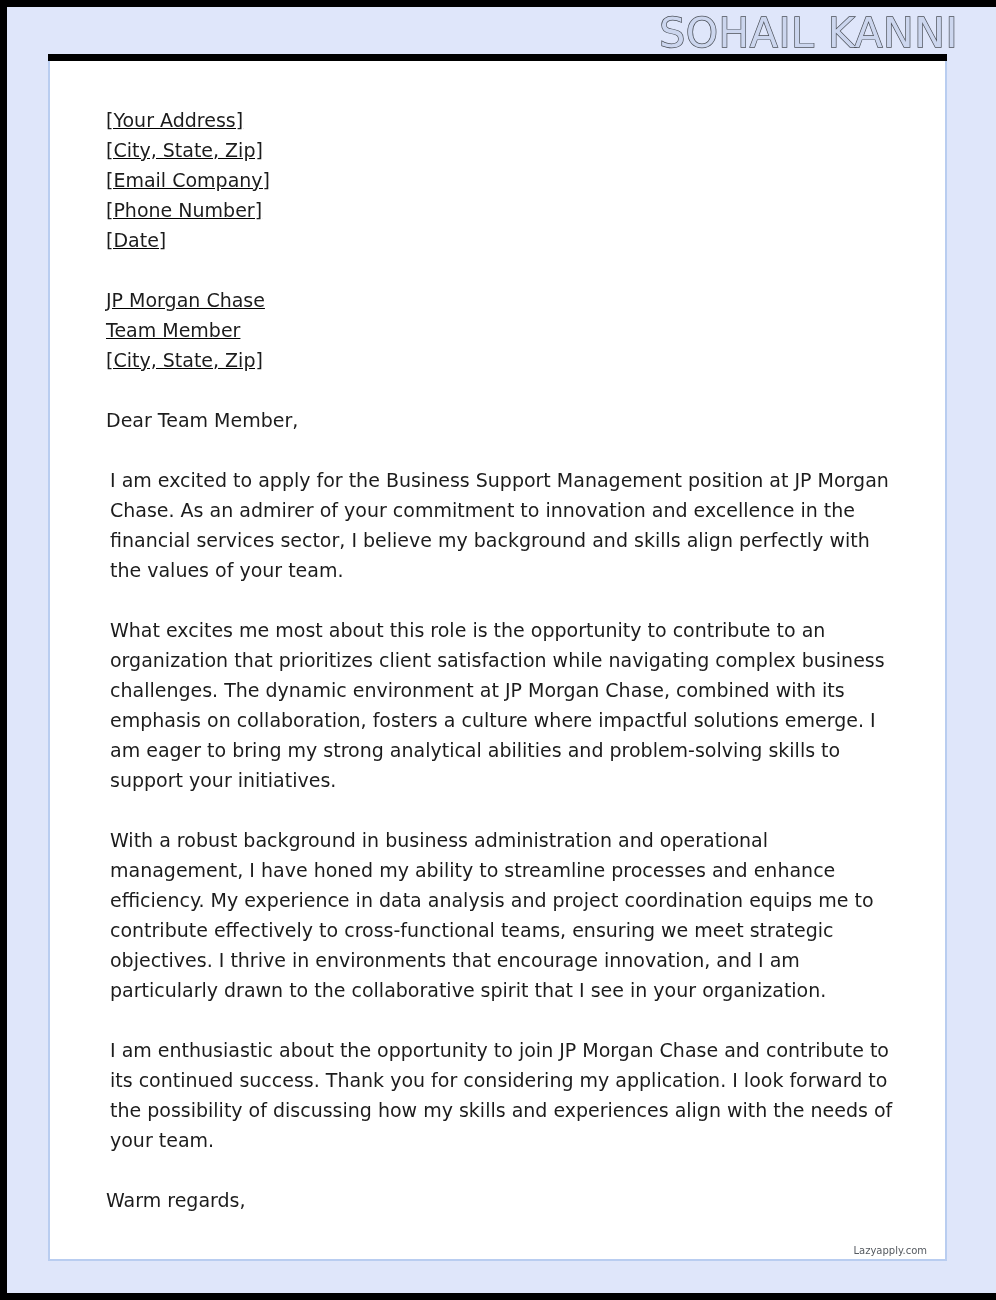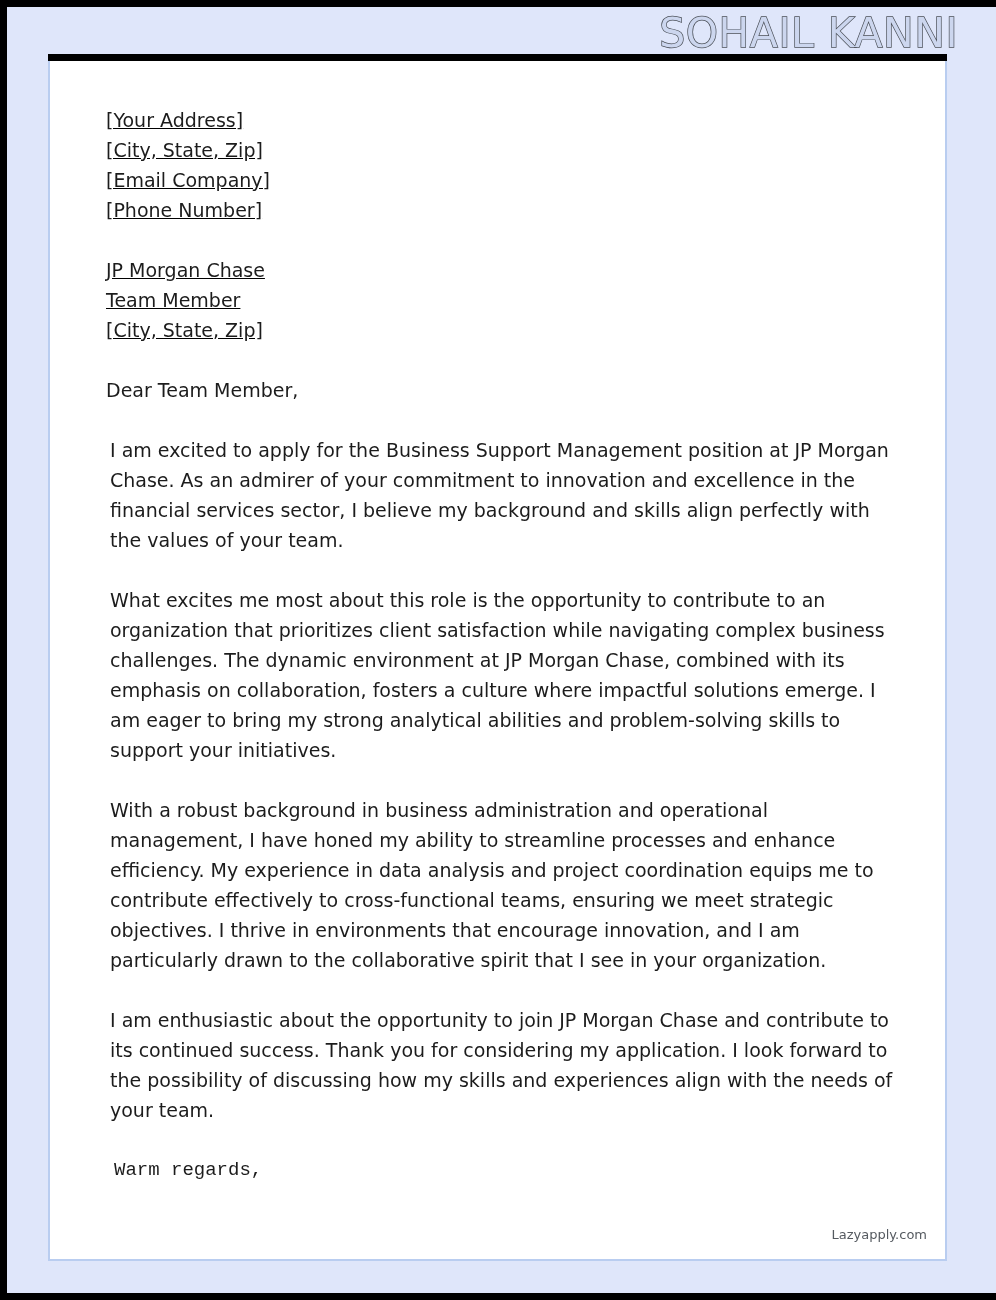--- a/index.html
+++ b/index.html
@@ -108,30 +108,29 @@
   .para {
     margin: 0 0 30px 4px;
     text-align: left;
   }
 
   .salutation {
     margin: 0 0 30px 0;
   }
 
   .closing {
-    margin: 0 0 30px 8px;
-    font-family: Liberation Mono, monospace;
+    margin: 0 0 30px 0;
   }
 
   
   #footer-watermark {
     position: absolute;
     right: 18px;
-    bottom: 16px;
-    font-size: 13px;
+    bottom: 0;
+    font-size: 10px;
     line-height: 16px;
     color: #555a60;
     font-family: "DejaVu Sans", sans-serif;
     white-space: nowrap;
   }
 </style>
 </head>
 <body>
 
 <div id="page-frame">
@@ -144,20 +143,21 @@
 
   <div id="letter-card">
 
     <div id="letter-body">
 
       <div class="block">
         <p class="addr-line">[Your Address]</p>
         <p class="addr-line">[City, State, Zip]</p>
         <p class="addr-line">[Email Company]</p>
         <p class="addr-line">[Phone Number]</p>
+        <p class="addr-line">[Date]</p>
       </div>
 
       <div class="block">
         <p class="addr-line">JP Morgan Chase</p>
         <p class="addr-line">Team Member</p>
         <p class="addr-line">[City, State, Zip]</p>
       </div>
 
       <p class="salutation">Dear Team Member,</p>
 

